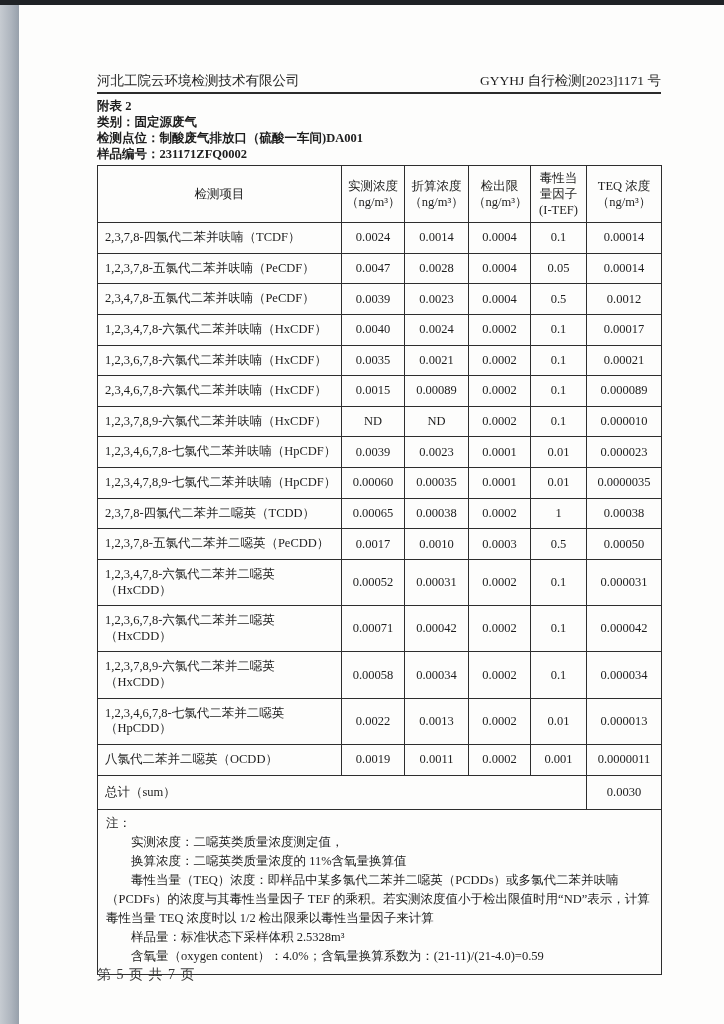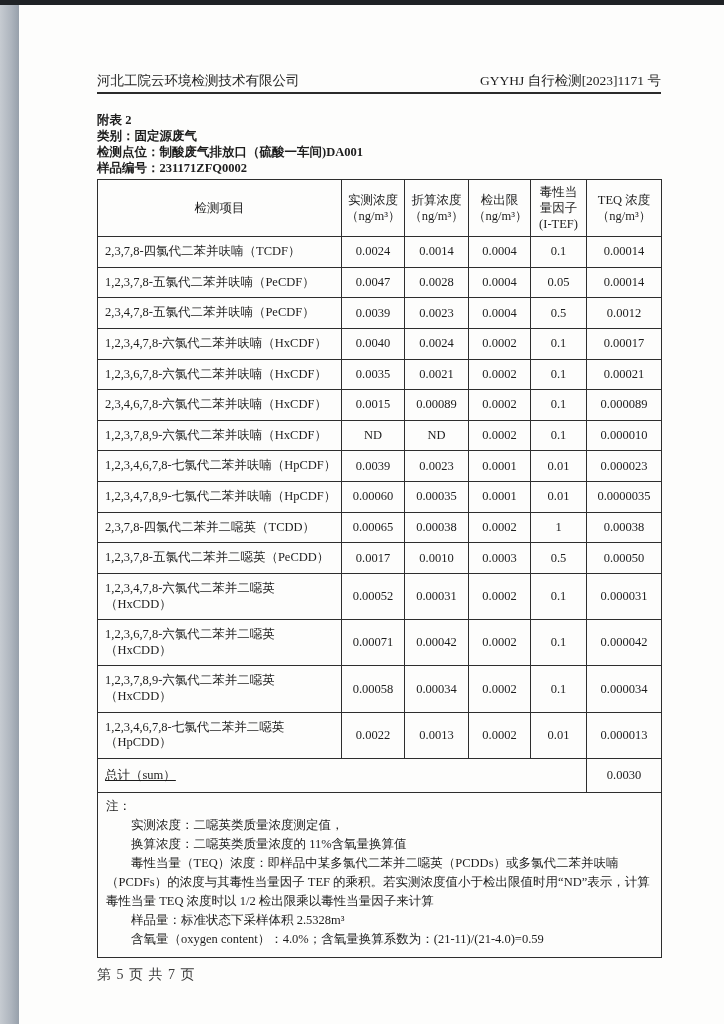--- a/index.html
+++ b/index.html
@@ -24,21 +24,21 @@
     position: absolute; left: 0; top: 0; width: 724px; height: 1024px;
     padding: 72px 63px 0 97px;
     box-sizing: border-box;
   }
   .doc-header {
     display: flex; justify-content: space-between; align-items: flex-end;
     border-bottom: 2px solid #2b2b2b;
     padding-bottom: 2px;
     font-size: 13.5px;
   }
-  .meta-block { margin-top: 18px; font-weight: bold; font-size: 12.5px; line-height: 16px; }
+  .meta-block { margin-top: 4px; font-weight: bold; font-size: 12.5px; line-height: 16px; }
   .meta-line { margin: 0; }
 
   table.results {
     border-collapse: collapse;
     width: 564px;
     margin-top: 3px;
     table-layout: fixed;
     font-size: 12.5px;
   }
   table.results th, table.results td {
@@ -55,21 +55,21 @@
   td.cell-name {
     text-align: left;
     padding: 7px 4px 7px 7px;
     line-height: 1.25;
   }
   td.cell-num {
     text-align: center;
     padding: 7px 2px;
   }
   td.cell-teq { word-break: break-all; line-height: 1.2; }
-  td.sum-label { text-align: left; padding: 8px 4px 8px 7px; text-decoration: underline; }
+  td.sum-label { text-align: left; padding: 8px 4px 8px 7px; }
   td.sum-teq { text-align: center; padding: 8px 2px; }
 
   td.notes-cell {
     padding: 4px 8px 8px 8px;
     line-height: 1.52;
     font-size: 12.5px;
   }
   .note-title { margin: 0; }
   .note-line { margin: 0; text-indent: 2em; }
   .underlined { }
@@ -237,20 +237,28 @@
           <td class="cell-num cell-teq">0.000034</td>
         </tr>
         <tr>
           <td class="cell-name">1,2,3,4,6,7,8-七氯代二苯并二噁英（HpCDD）</td>
           <td class="cell-num">0.0022</td>
           <td class="cell-num">0.0013</td>
           <td class="cell-num">0.0002</td>
           <td class="cell-num">0.01</td>
           <td class="cell-num cell-teq">0.000013</td>
         </tr>
+        <tr>
+          <td class="cell-name">八氯代二苯并二噁英（OCDD）</td>
+          <td class="cell-num">0.0019</td>
+          <td class="cell-num">0.0011</td>
+          <td class="cell-num">0.0002</td>
+          <td class="cell-num">0.001</td>
+          <td class="cell-num cell-teq">0.0000011</td>
+        </tr>
       </tbody>
     <tbody>
       <tr>
         <td class="sum-label" colspan="5">总计（sum）</td>
         <td class="sum-teq">0.0030</td>
       </tr>
       <tr>
         <td class="notes-cell" colspan="6">
           <p class="note-title">注：</p>
           <div>

